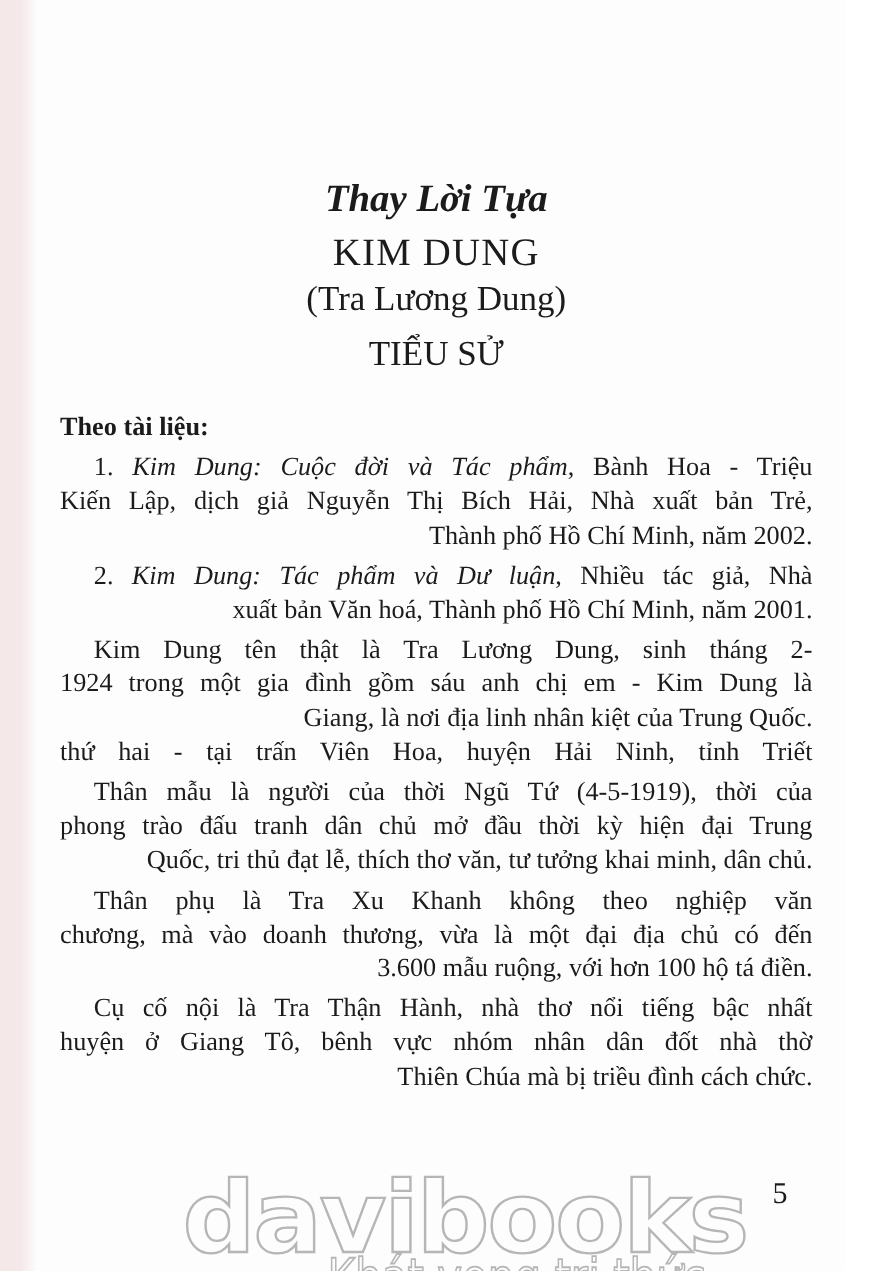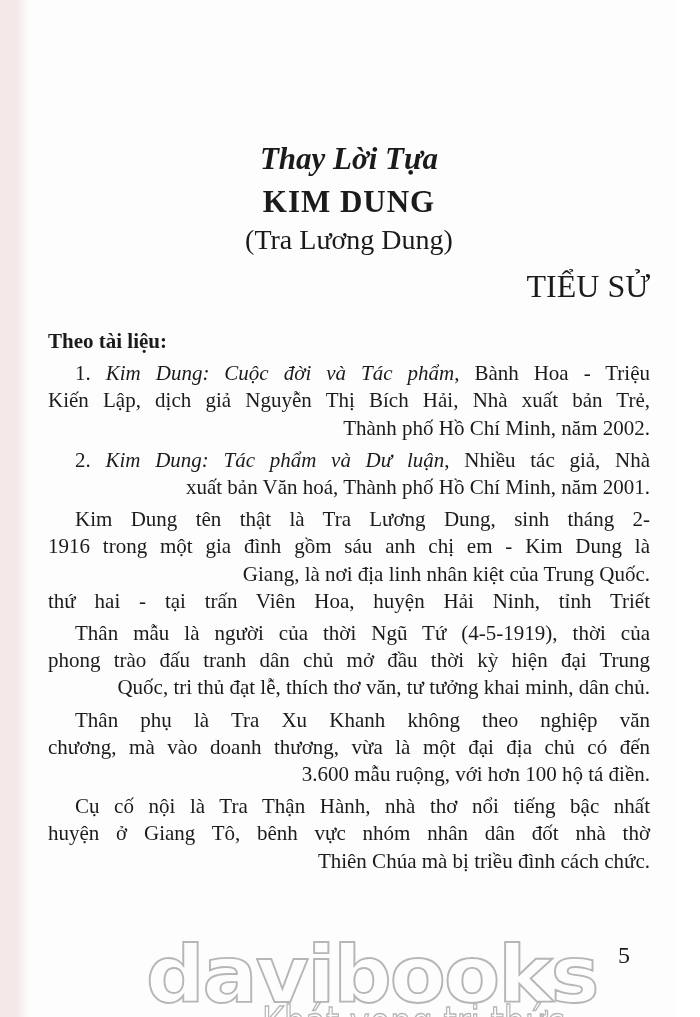--- a/index.html
+++ b/index.html
@@ -38,36 +38,35 @@
     text-align: center;
   }
   .pretitle {
     font-size: 31px;
     font-weight: bold;
     font-style: italic;
     line-height: 1.2;
   }
   .title {
     font-size: 31px;
-    font-weight: bold;
+    font-weight: normal;
     letter-spacing: 1px;
     line-height: 1.2;
     margin-top: 6px;
   }
   .subtitle {
     font-size: 28px;
     line-height: 1.2;
     margin-top: 3px;
     text-align: center;
   }
   .section {
-    font-size: 32px;
+    font-size: 28px;
     line-height: 1.2;
     margin-top: 10px;
-    text-align: right;
   }
 
   
   .bodytext {
     position: absolute;
     left: 48px; top: 328px;
     width: 602px;
     font-size: 21px;
     line-height: 27.2px;
   }
@@ -148,21 +147,21 @@
           <div class="line indent"><span>1. </span><i>Kim Dung: Cuộc đời và Tác phẩm</i><span>, Bành Hoa - Triệu</span></div>
           <div class="line"><span>Kiến Lập, dịch giả Nguyễn Thị Bích Hải, Nhà xuất bản Trẻ,</span></div>
           <div class="line last"><span>Thành phố Hồ Chí Minh, năm 2002.</span></div>
         </div>
         <div class="para">
           <div class="line indent"><span>2. </span><i>Kim Dung: Tác phẩm và Dư luận</i><span>, Nhiều tác giả, Nhà</span></div>
           <div class="line last"><span>xuất bản Văn hoá, Thành phố Hồ Chí Minh, năm 2001.</span></div>
         </div>
         <div class="para">
           <div class="line indent"><span>Kim Dung tên thật là Tra Lương Dung, sinh tháng 2-</span></div>
-          <div class="line"><span>1916 trong một gia đình gồm sáu anh chị em - Kim Dung là</span></div>
+          <div class="line"><span>1924 trong một gia đình gồm sáu anh chị em - Kim Dung là</span></div>
           <div class="line last"><span>Giang, là nơi địa linh nhân kiệt của Trung Quốc.</span></div>
           <div class="line"><span>thứ hai - tại trấn Viên Hoa, huyện Hải Ninh, tỉnh Triết</span></div>
         </div>
         <div class="para">
           <div class="line indent"><span>Thân mẫu là người của thời Ngũ Tứ (4-5-1919), thời của</span></div>
           <div class="line"><span>phong trào đấu tranh dân chủ mở đầu thời kỳ hiện đại Trung</span></div>
           <div class="line last"><span>Quốc, tri thủ đạt lễ, thích thơ văn, tư tưởng khai minh, dân chủ.</span></div>
         </div>
         <div class="para">
           <div class="line indent"><span>Thân phụ là Tra Xu Khanh không theo nghiệp văn</span></div>

